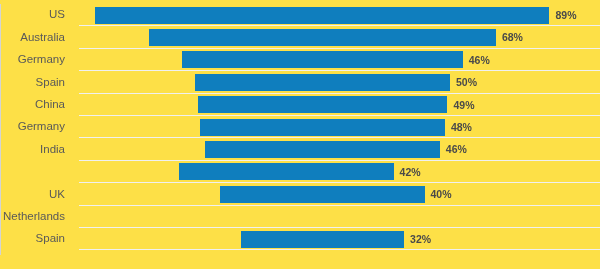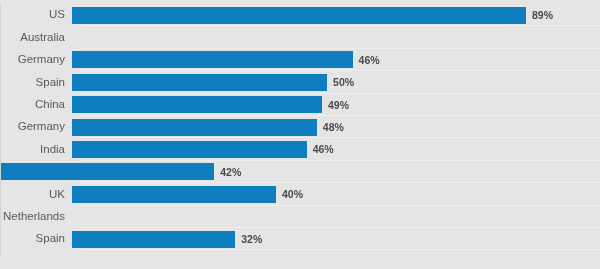--- a/index.html
+++ b/index.html
@@ -11,21 +11,21 @@
     width: 600px;
     height: 269px;
     overflow: hidden;
     font-family: "Liberation Sans", sans-serif;
   }
 
   #chart-root {
     position: relative;
     width: 600px;
     height: 269px;
-    background: #e5e5e5;
+    background: #fde047;
     box-sizing: border-box;
   }
 
   .rows {
     position: absolute;
     left: 0;
     top: 4px;
     width: 600px;
   }
 
@@ -58,20 +58,21 @@
     box-sizing: border-box;
     line-height: 1;
   }
 
   .plot {
     position: relative;
     flex: 1;
     height: 22.4px;
     display: flex;
     align-items: center;
+    justify-content: center;
   }
 
   .axis-line {
     position: absolute;
     left: 0;
     top: 4px;
     width: 1px;
     height: 251px;
     background: #d4d4d4;
     z-index: 3;
@@ -100,20 +101,24 @@
   <div class="rows" id="rows">
       <div class="row">
         <div class="cat-label">US</div>
         <div class="plot">
           <div class="bar" style="width: 454px; background: rgb(15, 126, 190);"></div>
           <div class="value-label">89%</div>
         </div>
       </div>
       <div class="row">
         <div class="cat-label">Australia</div>
+        <div class="plot">
+          <div class="bar" style="width: 346.88px; background: rgb(15, 126, 190);"></div>
+          <div class="value-label">68%</div>
+        </div>
       </div>
       <div class="row">
         <div class="cat-label">Germany</div>
         <div class="plot">
           <div class="bar" style="width: 280.56px; background: rgb(15, 126, 190);"></div>
           <div class="value-label">46%</div>
         </div>
       </div>
       <div class="row">
         <div class="cat-label">Spain</div>

